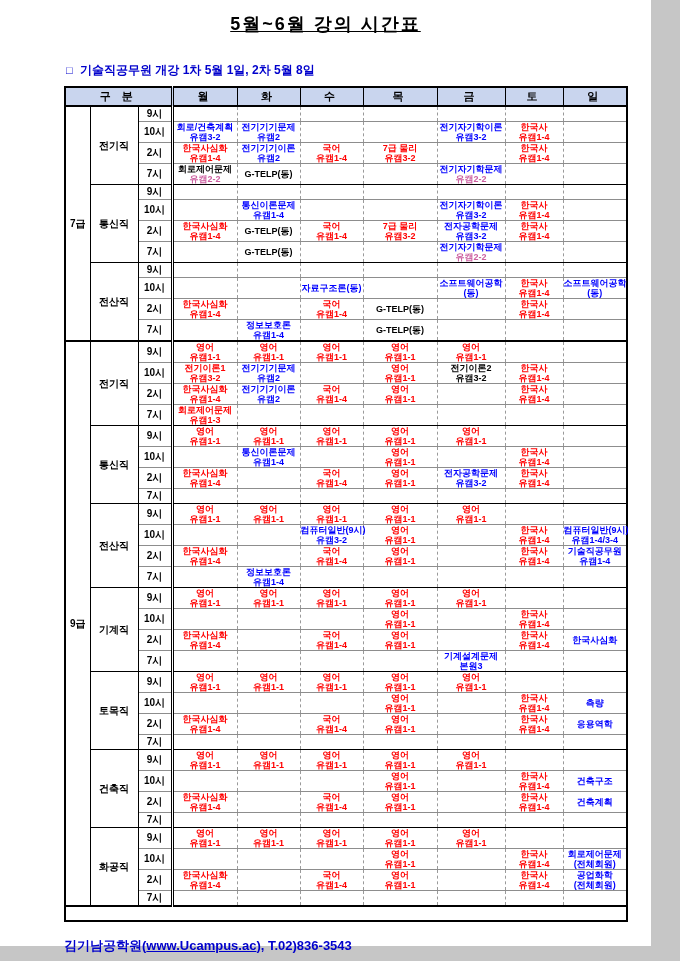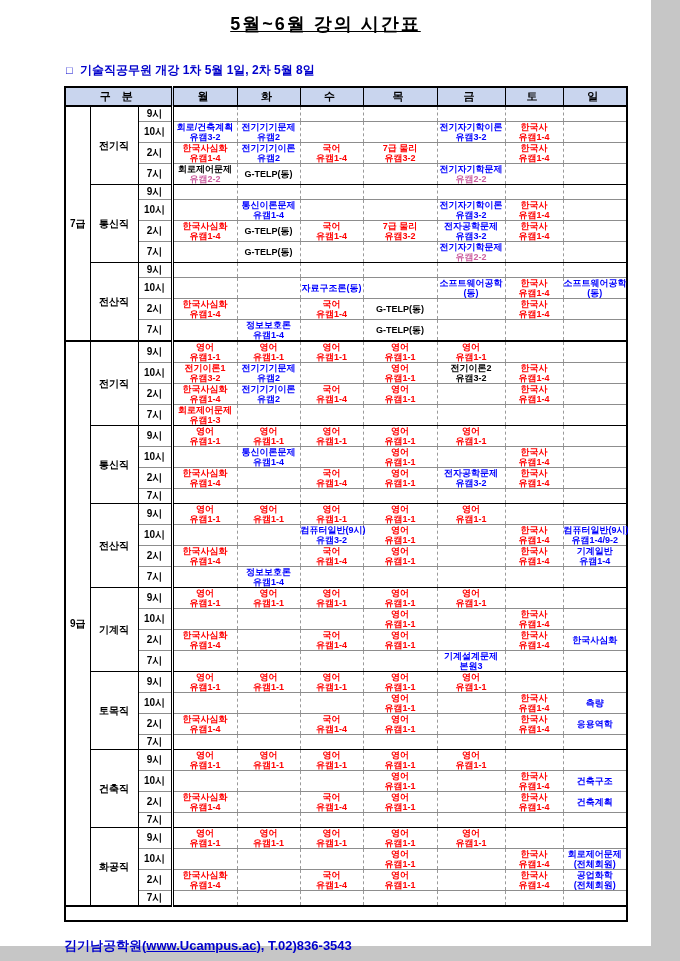--- a/index.html
+++ b/index.html
@@ -492,45 +492,45 @@
               <div style="color: rgb(255, 0, 0);">영어</div>
               <div style="color: rgb(255, 0, 0);">유캠1-1</div>
             </td>
             <td class="cell"></td>
             <td class="cell">
               <div style="color: rgb(255, 0, 0);">한국사</div>
               <div style="color: rgb(255, 0, 0);">유캠1-4</div>
             </td>
             <td class="cell">
               <div style="color: rgb(0, 0, 255);">컴퓨터일반(9시)</div>
-              <div style="color: rgb(0, 0, 255);">유캠1-4/9-2</div>
-            </td>
-          </tr>
-          <tr class="row">
-            <td class="time">2시</td>
-            <td class="cell">
-              <div style="color: rgb(255, 0, 0);">한국사심화</div>
-              <div style="color: rgb(255, 0, 0);">유캠1-4</div>
-            </td>
-            <td class="cell"></td>
-            <td class="cell">
-              <div style="color: rgb(255, 0, 0);">국어</div>
-              <div style="color: rgb(255, 0, 0);">유캠1-4</div>
-            </td>
-            <td class="cell">
-              <div style="color: rgb(255, 0, 0);">영어</div>
-              <div style="color: rgb(255, 0, 0);">유캠1-1</div>
-            </td>
-            <td class="cell"></td>
-            <td class="cell">
-              <div style="color: rgb(255, 0, 0);">한국사</div>
-              <div style="color: rgb(255, 0, 0);">유캠1-4</div>
-            </td>
-            <td class="cell">
-              <div style="color: rgb(0, 0, 255);">기계일반</div>
+              <div style="color: rgb(0, 0, 255);">유캠1-4/3-4</div>
+            </td>
+          </tr>
+          <tr class="row">
+            <td class="time">2시</td>
+            <td class="cell">
+              <div style="color: rgb(255, 0, 0);">한국사심화</div>
+              <div style="color: rgb(255, 0, 0);">유캠1-4</div>
+            </td>
+            <td class="cell"></td>
+            <td class="cell">
+              <div style="color: rgb(255, 0, 0);">국어</div>
+              <div style="color: rgb(255, 0, 0);">유캠1-4</div>
+            </td>
+            <td class="cell">
+              <div style="color: rgb(255, 0, 0);">영어</div>
+              <div style="color: rgb(255, 0, 0);">유캠1-1</div>
+            </td>
+            <td class="cell"></td>
+            <td class="cell">
+              <div style="color: rgb(255, 0, 0);">한국사</div>
+              <div style="color: rgb(255, 0, 0);">유캠1-4</div>
+            </td>
+            <td class="cell">
+              <div style="color: rgb(0, 0, 255);">기술직공무원</div>
               <div style="color: rgb(0, 0, 255);">유캠1-4</div>
             </td>
           </tr>
           <tr class="row">
             <td class="time">7시</td>
             <td class="cell"></td>
             <td class="cell">
               <div style="color: rgb(0, 0, 255);">정보보호론</div>
               <div style="color: rgb(0, 0, 255);">유캠1-4</div>
             </td>

